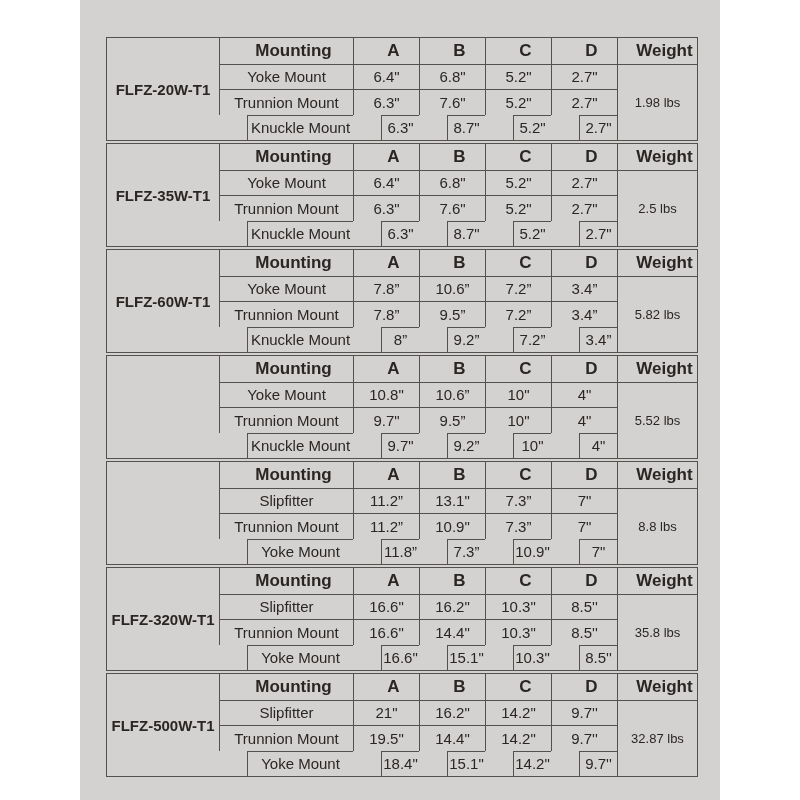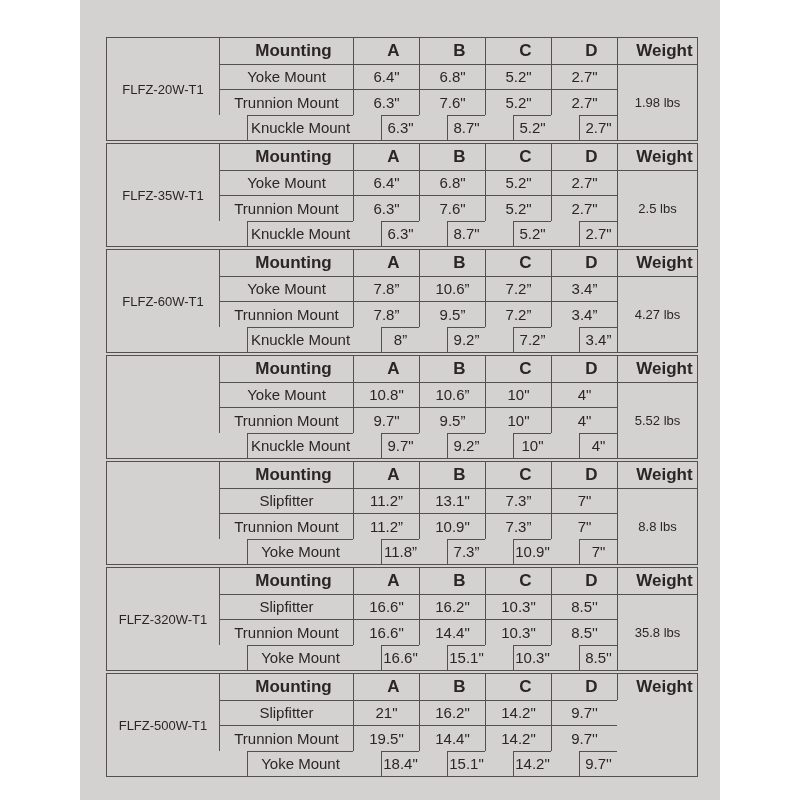--- a/index.html
+++ b/index.html
@@ -55,22 +55,22 @@
   .c2{grid-column:2;}
   .c3{grid-column:3;}
   .c4{grid-column:4;}
   .c5{grid-column:5;}
   .c6{grid-column:6;}
   .c7{grid-column:7;}
   .prod{
     grid-area:1/1/5/2;
     border-left:none;
     border-top:none;
-    font-weight:normal;
-    font-size:13px;
+    font-weight:bold;
+    font-size:15px;
   }
   .wval{
     grid-area:2/7/5/8;
     font-size:13px;
   }
   .head{
     font-weight:bold;
     font-size:17px;
     padding-left:14px;
   }
@@ -145,21 +145,21 @@
   <div class="tbl">
     <div class="cell prod">FLFZ-60W-T1</div>
 
     <div class="cell head r1 c2">Mounting</div>
     <div class="cell head r1 c3">A</div>
     <div class="cell head r1 c4">B</div>
     <div class="cell head r1 c5">C</div>
     <div class="cell head r1 c6">D</div>
     <div class="cell head r1 c7">Weight</div>
 
-    <div class="cell wval">4.27 lbs</div>
+    <div class="cell wval">5.82 lbs</div>
 
     <div class="cell r2 c2">Yoke Mount</div>
     <div class="cell r2 c3">7.8”</div>
     <div class="cell r2 c4">10.6”</div>
     <div class="cell r2 c5">7.2”</div>
     <div class="cell r2 c6">3.4”</div>
 
     <div class="cell r3 c2">Trunnion Mount</div>
     <div class="cell r3 c3">7.8”</div>
     <div class="cell r3 c4">9.5”</div>
@@ -267,20 +267,21 @@
   <div class="tbl">
     <div class="cell prod">FLFZ-500W-T1</div>
 
     <div class="cell head r1 c2">Mounting</div>
     <div class="cell head r1 c3">A</div>
     <div class="cell head r1 c4">B</div>
     <div class="cell head r1 c5">C</div>
     <div class="cell head r1 c6">D</div>
     <div class="cell head r1 c7">Weight</div>
 
+    <div class="cell wval">32.87 lbs</div>
 
     <div class="cell r2 c2">Slipfitter</div>
     <div class="cell r2 c3">21"</div>
     <div class="cell r2 c4">16.2"</div>
     <div class="cell r2 c5">14.2"</div>
     <div class="cell r2 c6">9.7''</div>
 
     <div class="cell r3 c2">Trunnion Mount</div>
     <div class="cell r3 c3">19.5"</div>
     <div class="cell r3 c4">14.4"</div>

